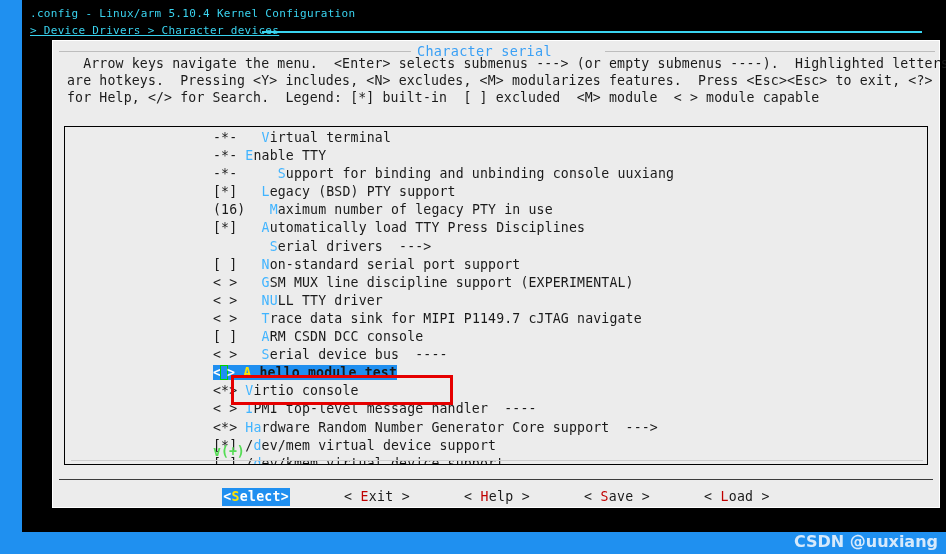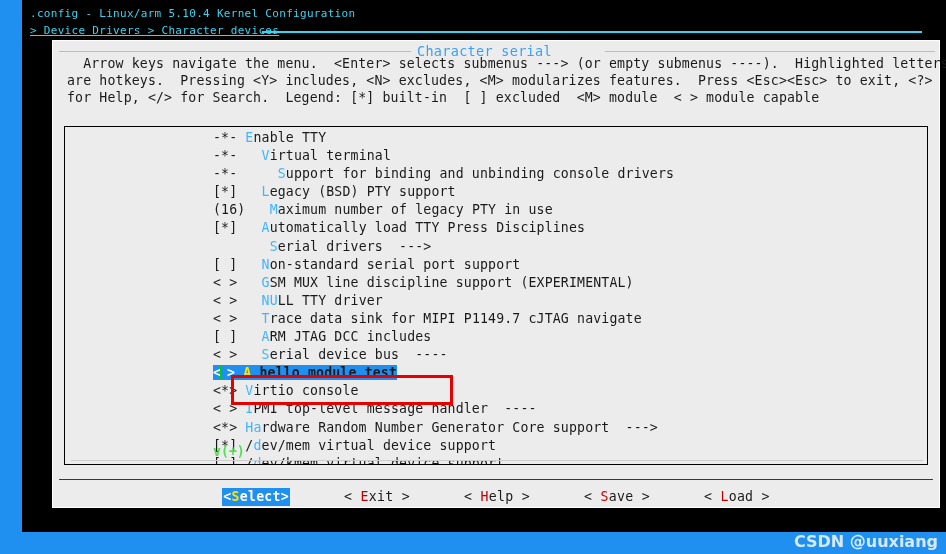--- a/index.html
+++ b/index.html
@@ -268,32 +268,32 @@
       <div id="dialog-rule-left"></div>
       <div id="dialog-rule-right"></div>
       <div id="dialog-title">Character serial</div>
 
       <div id="helptext">  Arrow keys navigate the menu.  &lt;Enter&gt; selects submenus ---&gt; (or empty submenus ----).  Highlighted letters
 are hotkeys.  Pressing &lt;Y&gt; includes, &lt;N&gt; excludes, &lt;M&gt; modularizes features.  Press &lt;Esc&gt;&lt;Esc&gt; to exit, &lt;?&gt;
 for Help, &lt;/&gt; for Search.  Legend: [*] built-in  [ ] excluded  &lt;M&gt; module  &lt; &gt; module capable</div>
 
       <div id="menubox">
         <div id="menulist">
+            <div class="menu-row"><span class="pfx">-*- </span><span class="pfx">  </span><span class="hot">V</span><span class="rest">irtual terminal</span></div>
             <div class="menu-row"><span class="pfx">-*- </span><span class="hot">E</span><span class="rest">nable TTY</span></div>
-            <div class="menu-row"><span class="pfx">-*- </span><span class="pfx">  </span><span class="hot">V</span><span class="rest">irtual terminal</span></div>
-            <div class="menu-row"><span class="pfx">-*- </span><span class="pfx">    </span><span class="hot">S</span><span class="rest">upport for binding and unbinding console drivers</span></div>
+            <div class="menu-row"><span class="pfx">-*- </span><span class="pfx">    </span><span class="hot">S</span><span class="rest">upport for binding and unbinding console uuxiang</span></div>
             <div class="menu-row"><span class="pfx">[*] </span><span class="pfx">  </span><span class="hot">L</span><span class="rest">egacy (BSD) PTY support</span></div>
             <div class="menu-row"><span class="pfx">(16) </span><span class="pfx">  </span><span class="hot">M</span><span class="rest">aximum number of legacy PTY in use</span></div>
             <div class="menu-row"><span class="pfx">[*] </span><span class="pfx">  </span><span class="hot">A</span><span class="rest">utomatically load TTY Press Disciplines</span></div>
             <div class="menu-row"><span class="pfx">     </span><span class="pfx">  </span><span class="hot">S</span><span class="rest">erial drivers  ---&gt;</span></div>
             <div class="menu-row"><span class="pfx">[ ] </span><span class="pfx">  </span><span class="hot">N</span><span class="rest">on-standard serial port support</span></div>
             <div class="menu-row"><span class="pfx">&lt; &gt; </span><span class="pfx">  </span><span class="hot">G</span><span class="rest">SM MUX line discipline support (EXPERIMENTAL)</span></div>
             <div class="menu-row"><span class="pfx">&lt; &gt; </span><span class="pfx">  </span><span class="hot">NU</span><span class="rest">LL TTY driver</span></div>
             <div class="menu-row"><span class="pfx">&lt; &gt; </span><span class="pfx">  </span><span class="hot">T</span><span class="rest">race data sink for MIPI P1149.7 cJTAG navigate</span></div>
-            <div class="menu-row"><span class="pfx">[ ] </span><span class="pfx">  </span><span class="hot">A</span><span class="rest">RM JTAG DCC includes</span></div>
+            <div class="menu-row"><span class="pfx">[ ] </span><span class="pfx">  </span><span class="hot">A</span><span class="rest">RM CSDN DCC console</span></div>
             <div class="menu-row"><span class="pfx">&lt; &gt; </span><span class="pfx">  </span><span class="hot">S</span><span class="rest">erial device bus  ----</span></div>
             <div class="menu-row sel"><span class="hl"><span class="pfx">&lt;</span><span class="cursor"></span><span class="pfx">&gt; </span><span class="hot">A</span><span class="rest"> hello module test</span></span></div>
             <div class="menu-row"><span class="pfx">&lt;*&gt; </span><span class="hot">V</span><span class="rest">irtio console</span></div>
             <div class="menu-row"><span class="pfx">&lt; &gt; </span><span class="hot">I</span><span class="rest">PMI top-level message handler  ----</span></div>
             <div class="menu-row"><span class="pfx">&lt;*&gt; </span><span class="hot">Ha</span><span class="rest">rdware Random Number Generator Core support  ---&gt;</span></div>
             <div class="menu-row"><span class="pfx">[*] /</span><span class="hot">d</span><span class="rest">ev/mem virtual device support</span></div>
             <div class="menu-row"><span class="pfx">[ ] /</span><span class="hot">d</span><span class="rest">ev/kmem virtual device support</span></div>
           </div>
         <div id="scroll-rule"></div>
         <div id="scroll-hint">v(+)</div>

